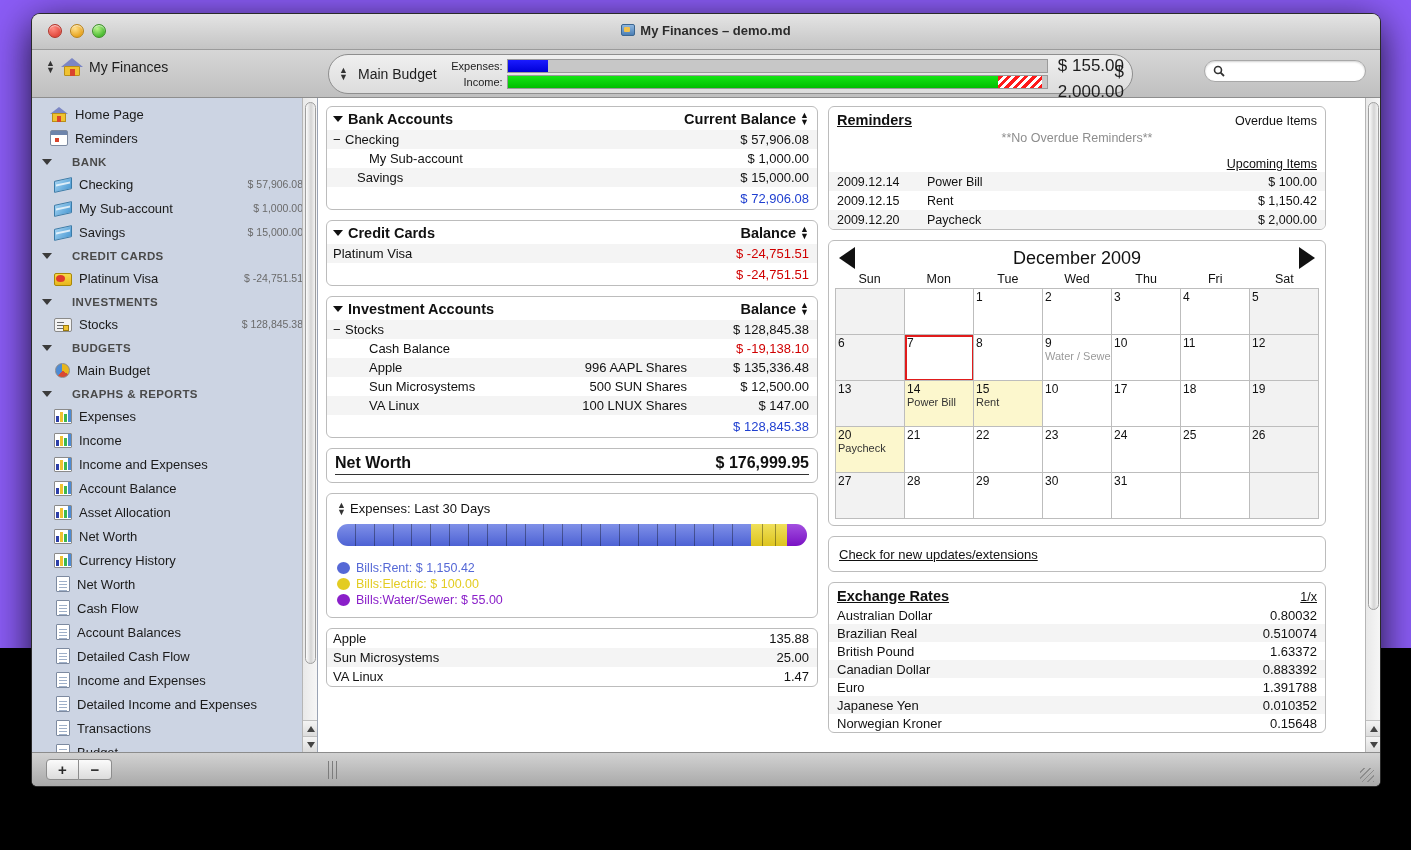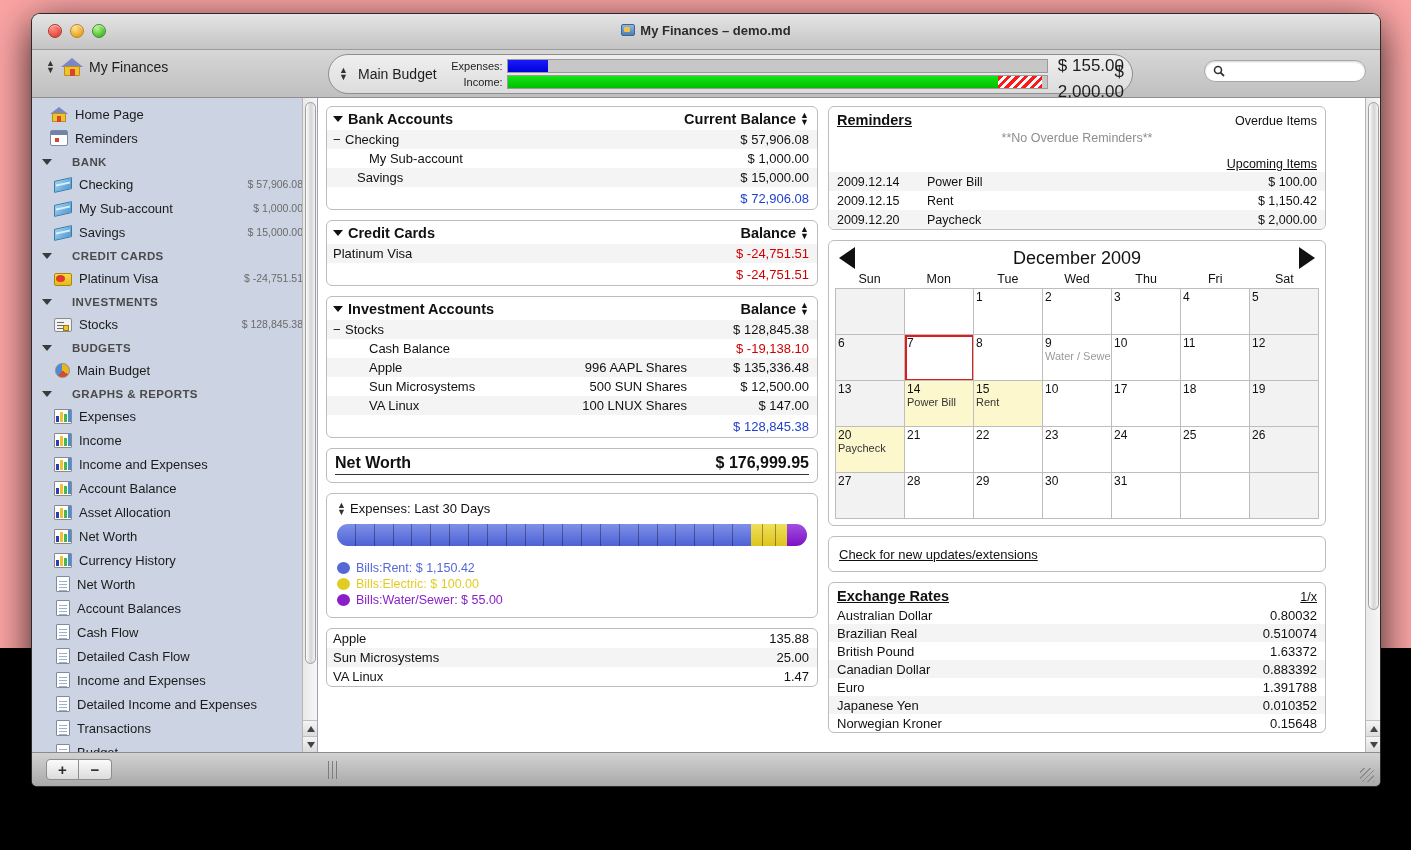--- a/index.html
+++ b/index.html
@@ -1,21 +1,21 @@
 <!DOCTYPE html>
 <html><head>
 <meta charset="utf-8">
 <style>
   * { box-sizing: border-box; margin: 0; padding: 0; }
   html, body {
     width: 1411px; height: 850px; overflow: hidden;
     background: #000;
     font-family: "Liberation Sans", sans-serif;
   }
-  #screen { position: relative; width: 1411px; height: 648px; background:#fca5a5; }
+  #screen { position: relative; width: 1411px; height: 648px; background:#8b5cf6; }
 
   
   #window {
     position: absolute; left: 32px; top: 14px;
     width: 1348px; height: 772px;
     background: #d6d6d6;
     border-radius: 8px 8px 5px 5px;
     box-shadow: 0 0 0 1px #2a2a2a, 0 10px 40px rgba(0,0,0,.85);
     overflow: hidden;
   }
@@ -488,26 +488,26 @@
               <span class="lbl">Currency History</span>
               <span class="amt"></span>
             </div>
             <div class="sitem">
               <span class="ico doc"></span>
               <span class="lbl">Net Worth</span>
               <span class="amt"></span>
             </div>
             <div class="sitem">
               <span class="ico doc"></span>
+              <span class="lbl">Cash Flow</span>
+              <span class="amt"></span>
+            </div>
+            <div class="sitem">
+              <span class="ico doc"></span>
               <span class="lbl">Account Balances</span>
-              <span class="amt"></span>
-            </div>
-            <div class="sitem">
-              <span class="ico doc"></span>
-              <span class="lbl">Cash Flow</span>
               <span class="amt"></span>
             </div>
             <div class="sitem">
               <span class="ico doc"></span>
               <span class="lbl">Detailed Cash Flow</span>
               <span class="amt"></span>
             </div>
             <div class="sitem">
               <span class="ico doc"></span>
               <span class="lbl">Income and Expenses</span>

